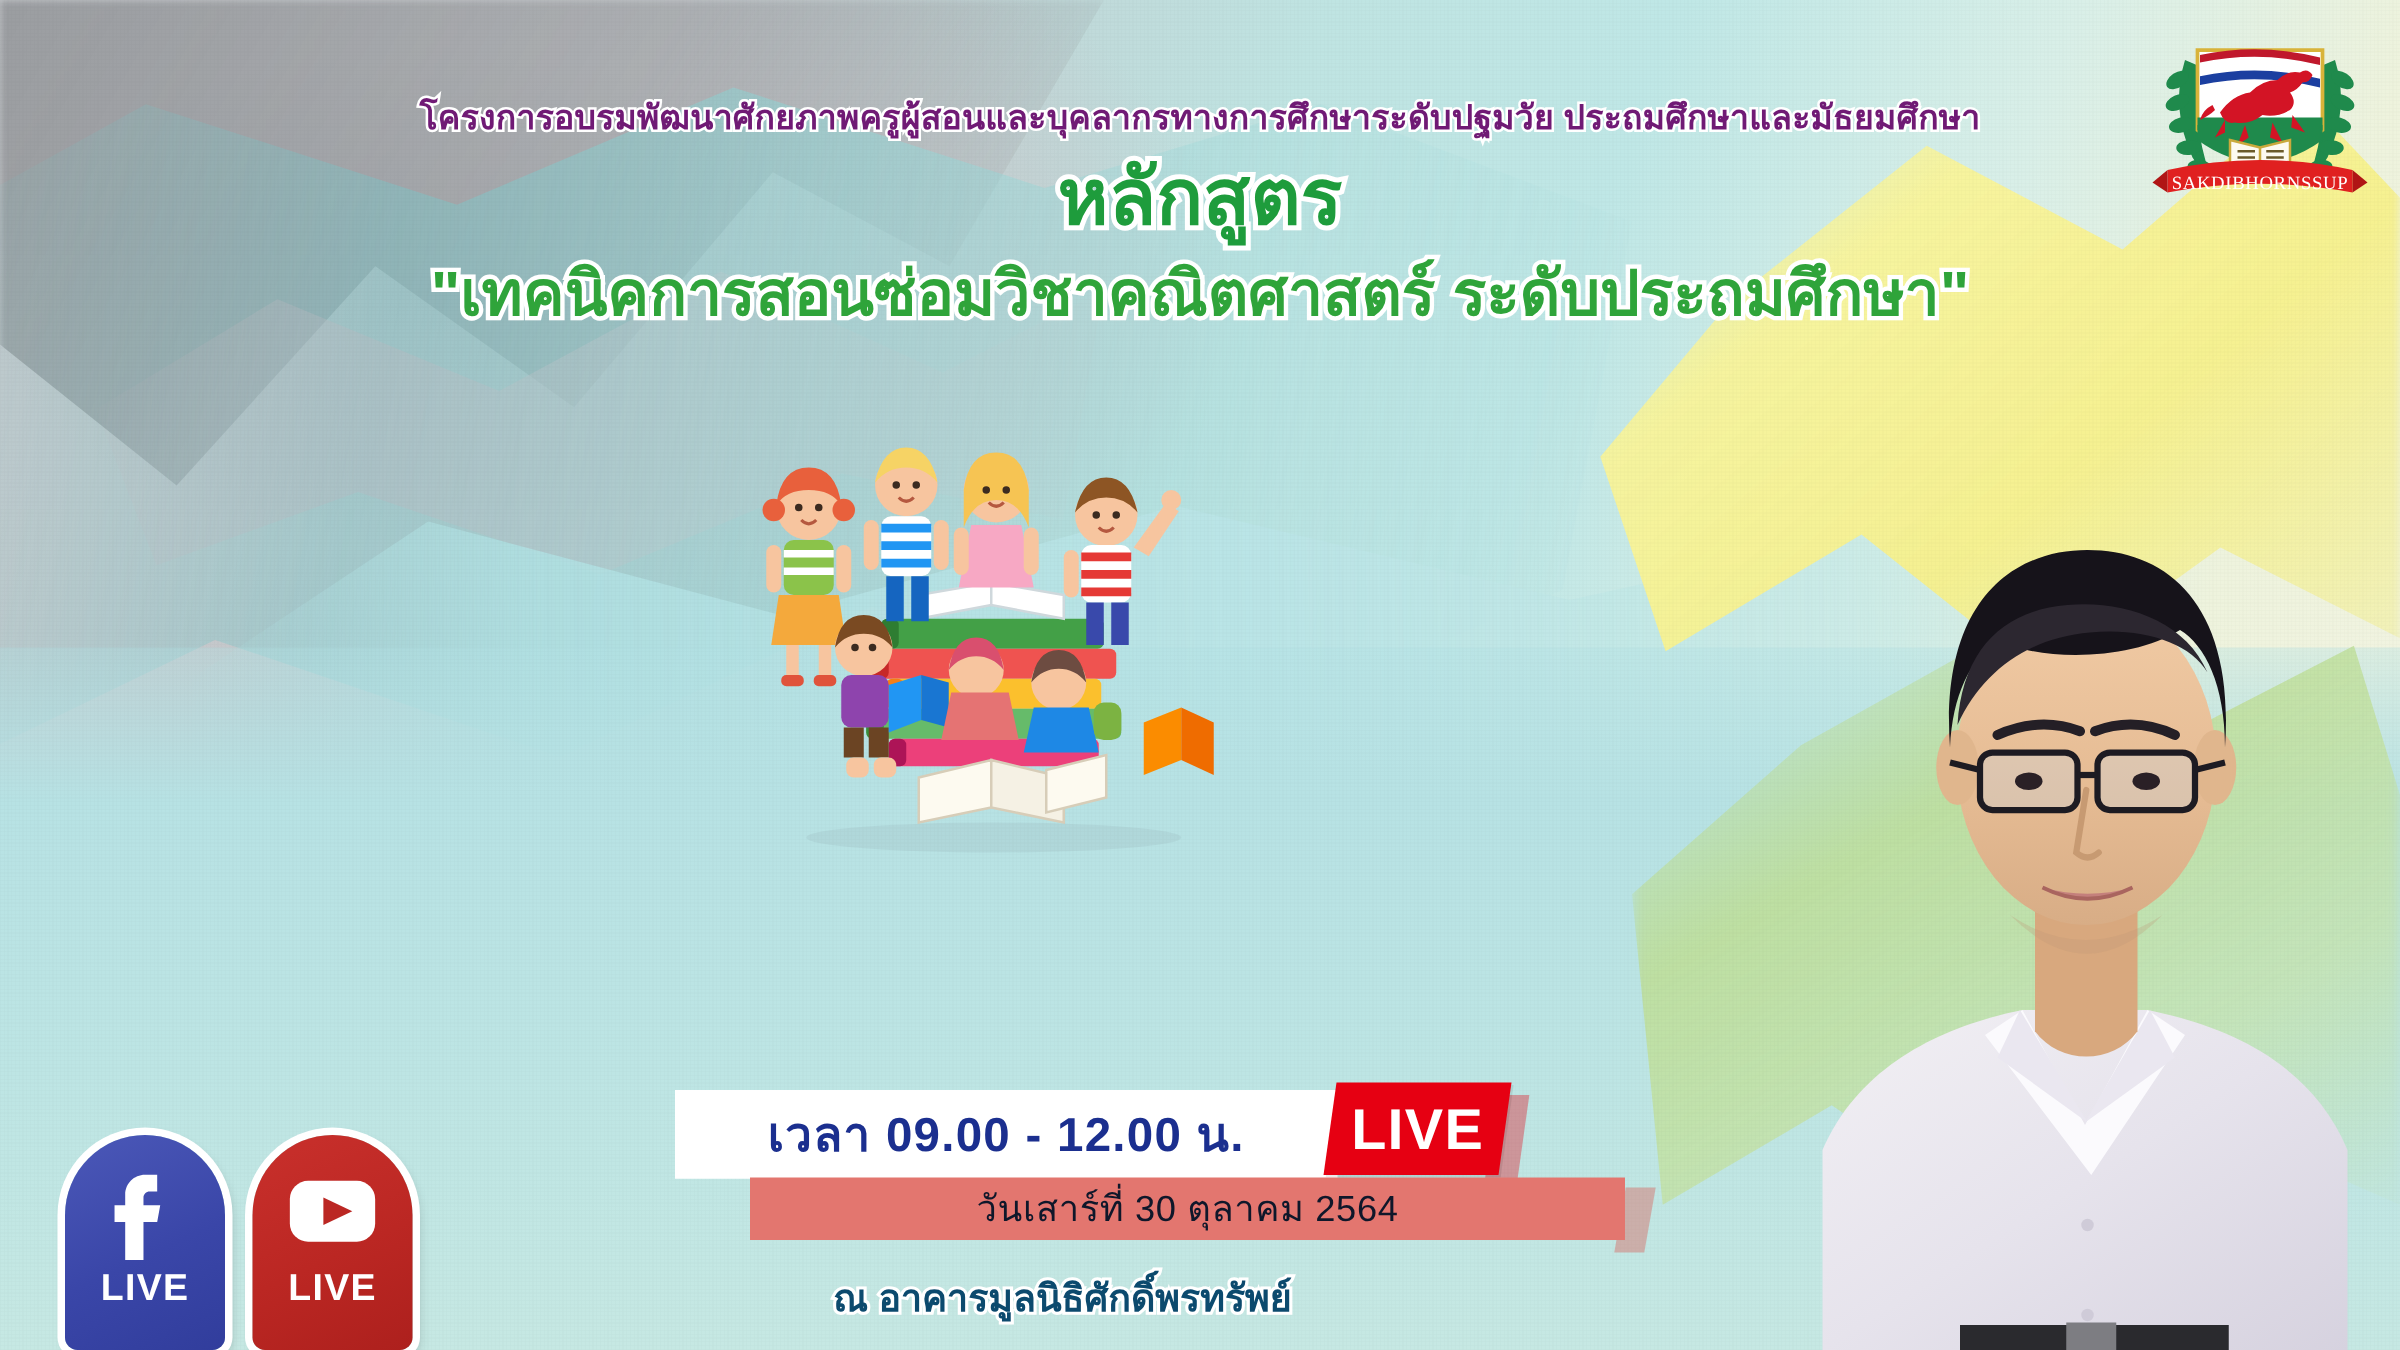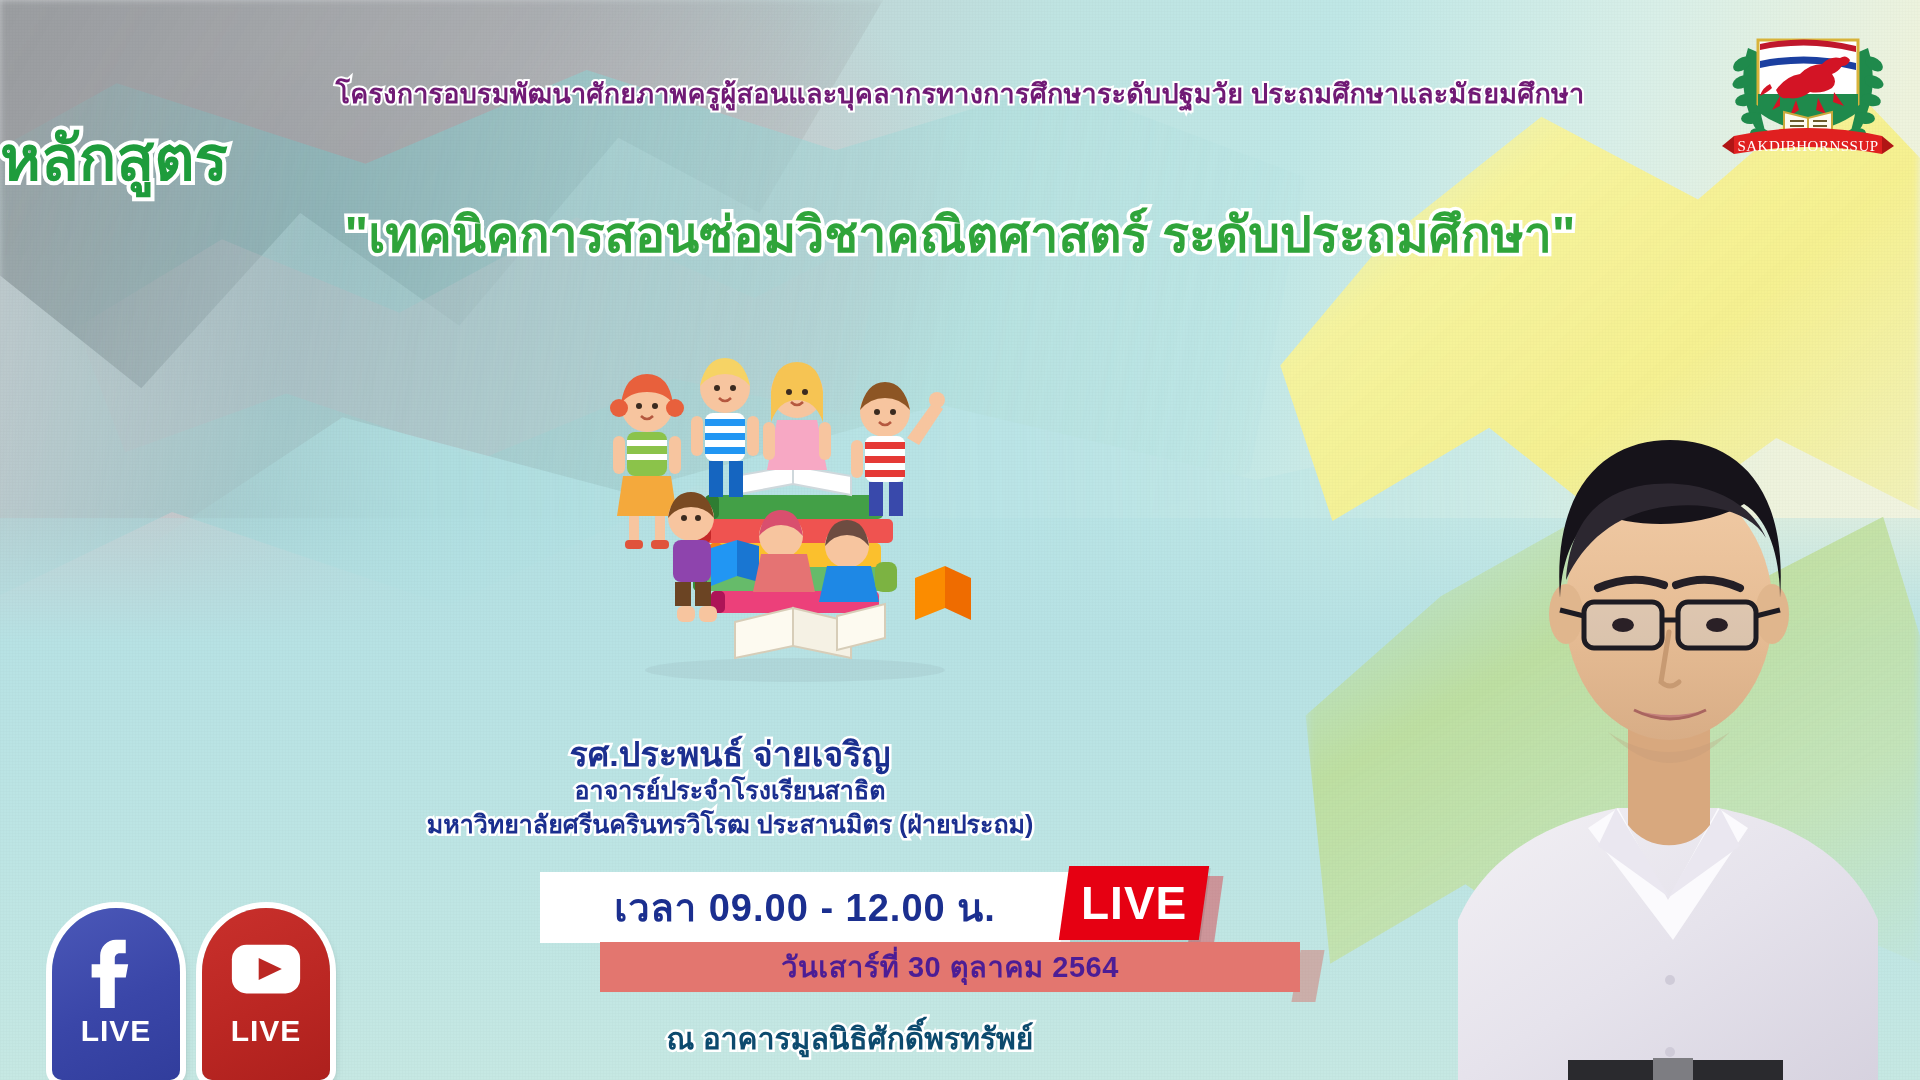--- a/index.html
+++ b/index.html
@@ -77,20 +77,21 @@
     position:absolute; left:0; right:0; top:72px;
     text-align:center;
     font-size:27px; font-weight:bold; letter-spacing:.2px;
     color:#701a75;
     -webkit-text-stroke:4px #ffffff;
     paint-order:stroke fill;
     text-shadow:0 0 2px #fff;
   }
   .title-main {
     position:absolute; left:0; right:0; top:128px;
+    text-align:center;
     font-size:62px; font-weight:bold; line-height:1;
     color:#1e9c3c;
     -webkit-text-stroke:8px #ffffff;
     paint-order:stroke fill;
   }
   .title-sub {
     position:absolute; left:0; right:0; top:205px;
     text-align:center;
     font-size:50px; font-weight:bold; line-height:1.2;
     color:#2fa43a;
@@ -138,21 +139,21 @@
     position:absolute; left:652px; top:4px; width:26px; height:78px;
     background:rgba(230,0,18,.35); transform:skewX(-8deg);
   }
 
   
   .date-band {
     position:absolute; left:600px; top:942px; width:700px; height:50px;
     background:#e3766f;
     display:flex; align-items:center; justify-content:center;
   }
-  .date-band-text { font-size:29px; font-weight:bold; color:#4c1d95; letter-spacing:.5px; }
+  .date-band-text { font-size:29px; font-weight:normal; color:#0f172a; letter-spacing:.5px; }
   .date-band-shadow {
     position:absolute; left:1296px; top:950px; width:24px; height:52px;
     background:rgba(214,107,100,.45); transform:skewX(-10deg);
   }
 
   
   .venue {
     position:absolute; left:400px; top:1015px; width:900px; text-align:center;
     font-size:30px; font-weight:bold; color:#0c4a6e;
     -webkit-text-stroke:5px #ffffff; paint-order:stroke fill;
@@ -424,25 +425,20 @@
 
       <g>
         <path d="M330 238 l30 -12 l0 42 l-30 12 z" fill="#fb8c00"></path>
         <path d="M360 226 l26 12 l0 42 l-26 -12 z" fill="#ef6c00"></path>
       </g>
 
       <ellipse cx="210" cy="330" rx="150" ry="12" fill="rgba(120,140,150,.12)"></ellipse>
     </svg>
   </div>
 
-  <div class="speaker">
-    <div class="speaker-name">รศ.ประพนธ์ จ่ายเจริญ</div>
-    <div class="speaker-role">อาจารย์ประจำโรงเรียนสาธิต</div>
-    <div class="speaker-org">มหาวิทยาลัยศรีนครินทรวิโรฒ ประสานมิตร (ฝ่ายประถม)</div>
-  </div>
 
   <div class="time-row">
     <div class="time-white">
       <span class="time-text">เวลา 09.00 - 12.00 น.</span>
     </div>
     <div class="live-badge-shadow"></div>
     <div class="live-badge">
       <span>LIVE</span>
     </div>
   </div>

